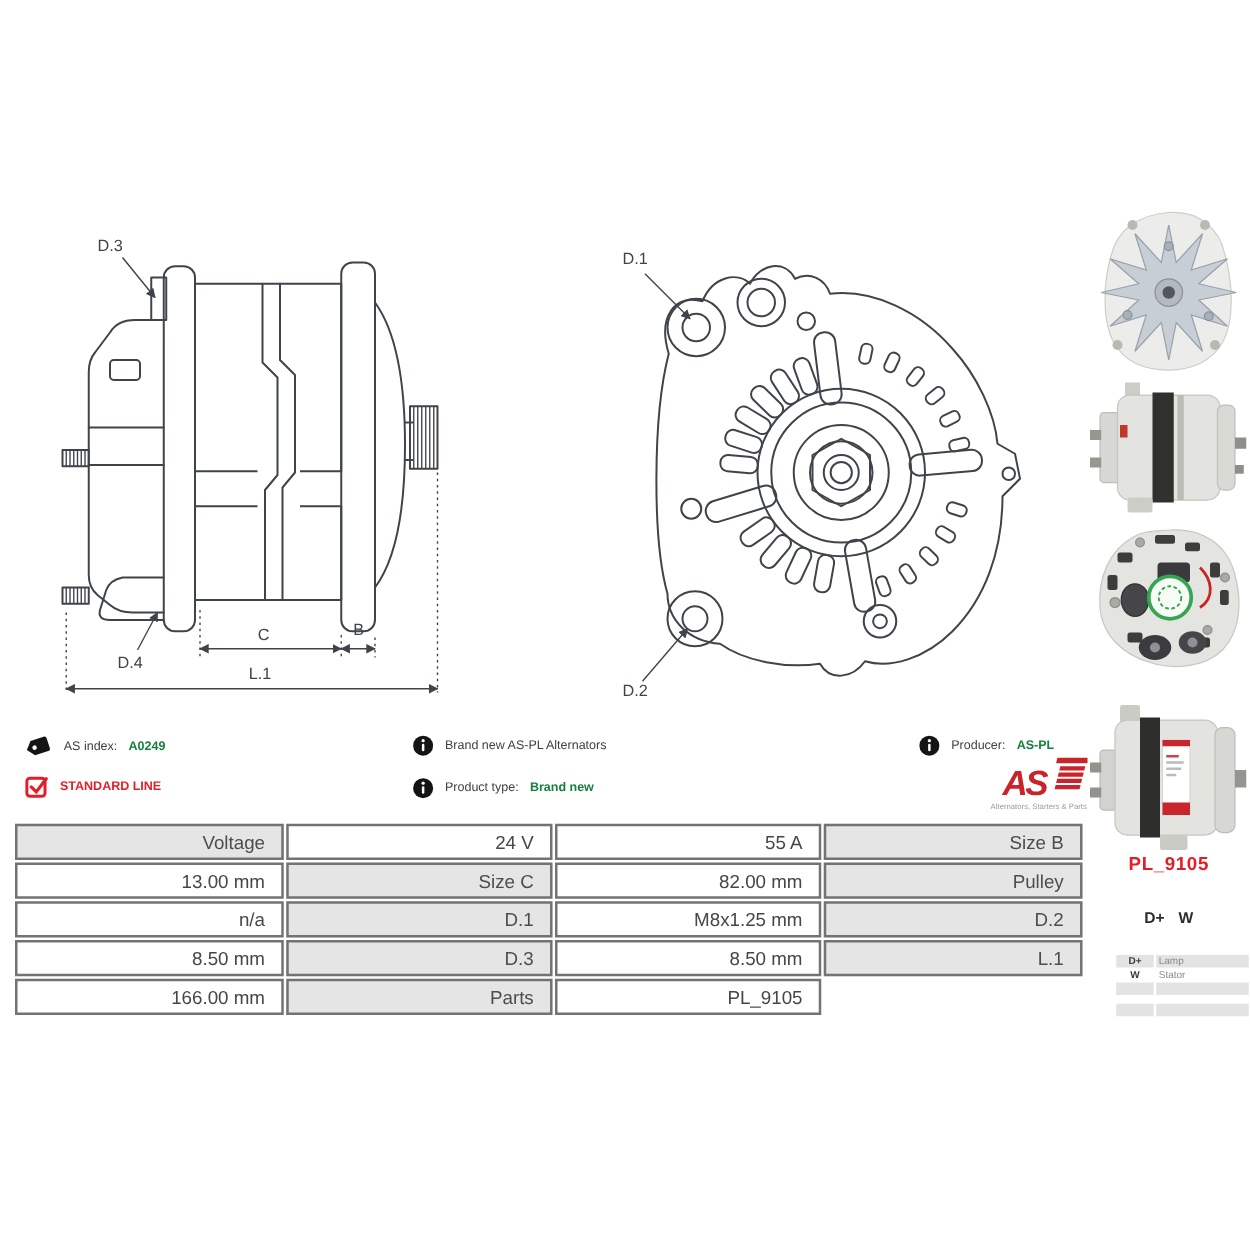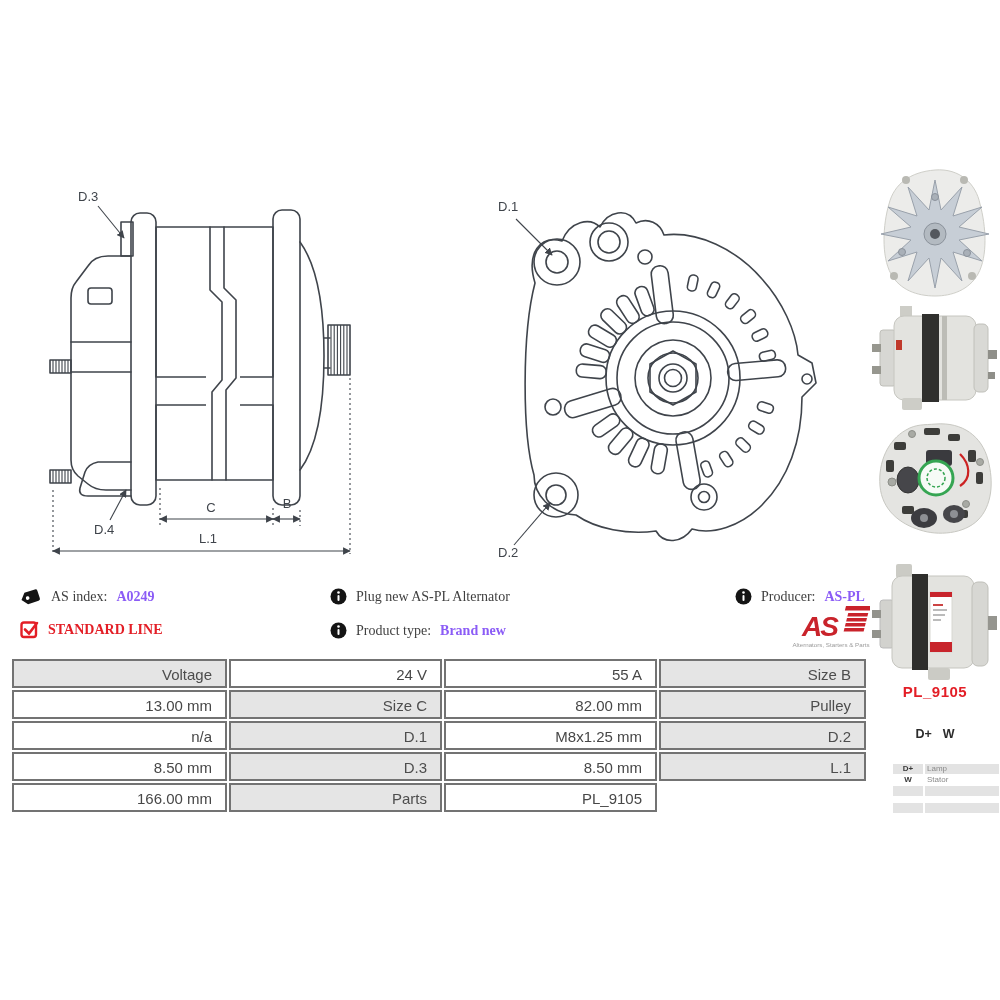--- a/index.html
+++ b/index.html
@@ -8,22 +8,22 @@
   .abs{position:absolute;}
   svg text{font-family:"Liberation Sans",sans-serif;}
 
   
   .ln{fill:none;stroke:#3f444b;stroke-width:1.6;stroke-linejoin:round;stroke-linecap:round;}
   .lnthin{fill:none;stroke:#3f444b;stroke-width:1.1;}
   .dash{fill:none;stroke:#3f444b;stroke-width:1.1;stroke-dasharray:2,3;}
   .dlabel{font-size:13px;fill:#3f444b;}
 
   
-  .inforow{display:flex;align-items:center;gap:9px;font-size:14px;white-space:nowrap;font-family:Liberation Serif, serif;}
-  .inforow .b{font-weight:bold;color:#8b5cf6;}
+  .inforow{display:flex;align-items:center;gap:9px;font-size:10px;white-space:nowrap;}
+  .inforow .b{font-weight:bold;color:#15803d;}
   .badge{color:#e31e26;font-weight:bold;}
 
   
   .spec{left:12px;top:659px;width:856px;display:grid;
         grid-template-columns:215px 213px 213px 207px;grid-auto-rows:29px;gap:2px;}
   .spec .cell{border:2px solid #737373;line-height:27px;text-align:right;
               padding-right:13px;font-size:15px;color:#474747;box-sizing:border-box;background:#fff;}
   .spec .lab{background:#e5e5e5;color:#4d4d4d;}
 
   
@@ -291,21 +291,21 @@
     <span>AS index:</span>
     <span class="b">A0249</span>
   </div>
 
   <div class="abs inforow" style="left:330px;top:588px;">
     <svg width="17" height="17" viewBox="0 0 17 17">
       <circle cx="8.5" cy="8.5" r="8" fill="#141414"></circle>
       <rect x="7.5" y="7" width="2" height="6" rx="1" fill="#ffffff"></rect>
       <circle cx="8.5" cy="4.5" r="1.3" fill="#ffffff"></circle>
     </svg>
-    <span>Plug new AS-PL Alternator</span>
+    <span>Brand new AS-PL Alternators</span>
   </div>
 
   <div class="abs inforow" style="left:735px;top:588px;">
     <svg width="17" height="17" viewBox="0 0 17 17">
       <circle cx="8.5" cy="8.5" r="8" fill="#141414"></circle>
       <rect x="7.5" y="7" width="2" height="6" rx="1" fill="#ffffff"></rect>
       <circle cx="8.5" cy="4.5" r="1.3" fill="#ffffff"></circle>
     </svg>
     <span>Producer:</span>
     <span class="b">AS-PL</span>

